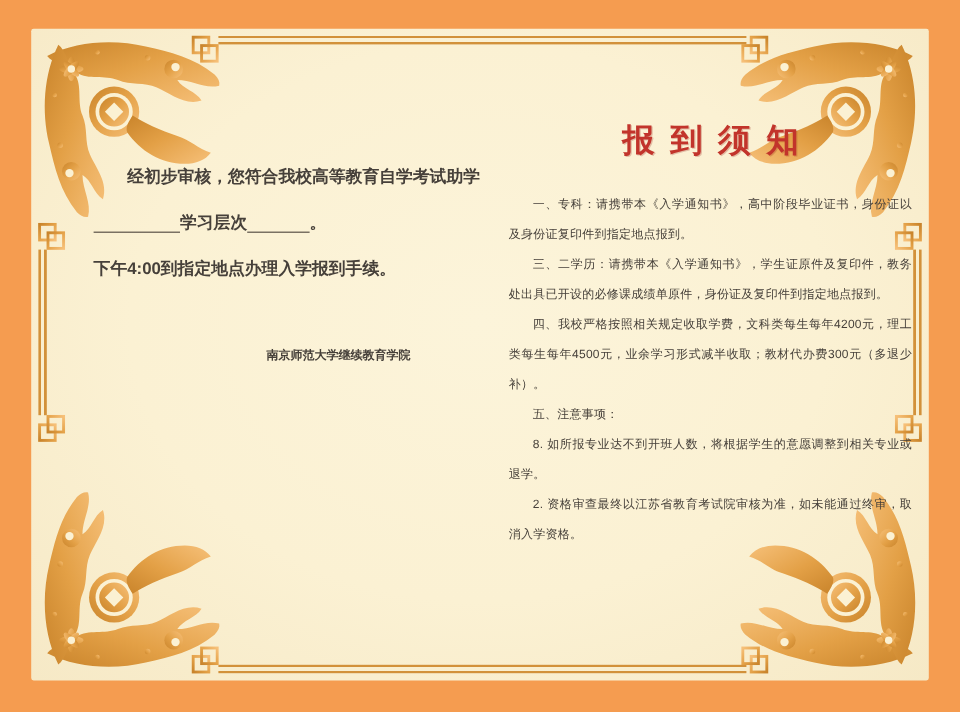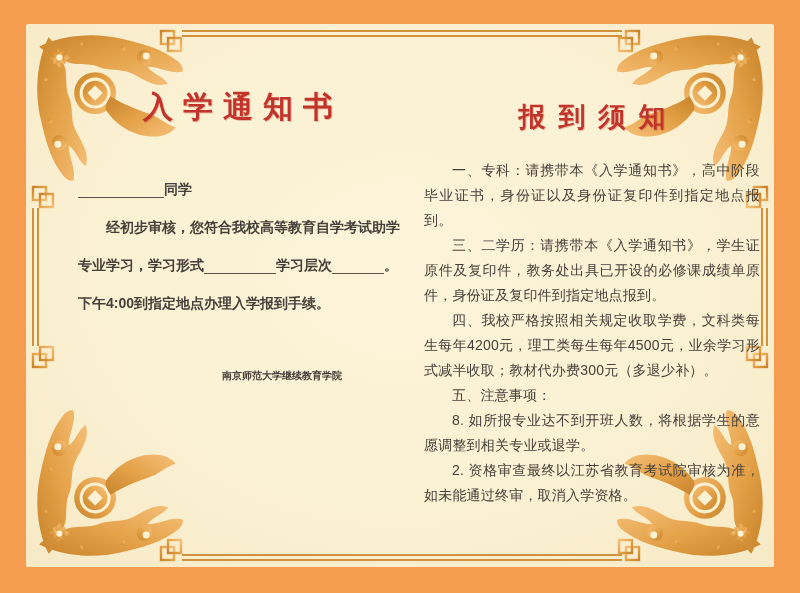--- a/index.html
+++ b/index.html
@@ -57,21 +57,21 @@
   .row span{display:inline-block;}
   .blank{border-bottom:1.5px solid var(--blank-line,#5A5248);height:17px;margin-bottom:1px;}
   .blank.w86{width:86px;}
   .blank.w72{width:72px;}
   .blank.w52{width:52px;}
   .blank.grow{flex:1 1 auto;min-width:30px;}
   .indent{padding-left:28px;}
   .signature{margin-top:56px;font-size:10px;font-weight:bold;padding-left:144px;white-space:nowrap;}
   .paras{margin-top:20px;}
   .paras p{
-    font-size:14px;line-height:25px;text-align:justify;text-indent:2em;
+    font-size:10px;line-height:25px;text-align:justify;text-indent:2em;
     letter-spacing:0.2px;
   }
 </style>
 </head>
 <body>
 
 <svg width="0" height="0" style="position:absolute" aria-hidden="true">
   <defs>
     <linearGradient id="goldGrad" x1="0%" y1="0%" x2="100%" y2="100%">
       <stop offset="0%" stop-color="#C9842B"></stop>
@@ -149,31 +149,25 @@
         <use href="#cornerOrn"></use>
       </svg>
     <svg class="corner bl" viewBox="0 0 200 200">
         <use href="#cornerOrn"></use>
       </svg>
     <svg class="corner br" viewBox="0 0 200 200">
         <use href="#cornerOrn"></use>
       </svg>
 
     <div class="left-col">
-      <div class="big-title">入学通知书</div>
       <div class="body-lines">
-        <div class="row">
-          <span class="blank w86"></span>
-          <span>同学</span>
-        </div>
         <div class="row indent">
           <span>经初步审核，您符合我校高等教育自学考试助学</span>
         </div>
         <div class="row">
-          <span>专业学习，学习形式</span>
           <span class="blank w72"></span>
           <span>学习层次</span>
           <span class="blank w52"></span>
           <span>。</span>
         </div>
         <div class="row">
           <span>下午4:00到指定地点办理入学报到手续。</span>
         </div>
       </div>
       <div class="signature">南京师范大学继续教育学院</div>

